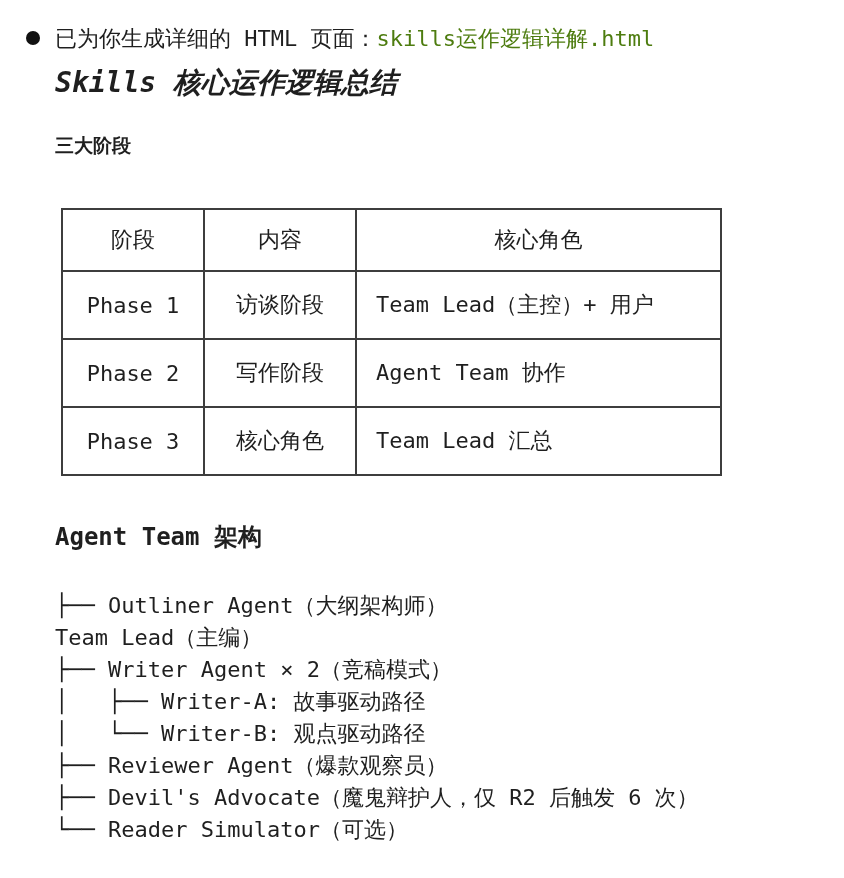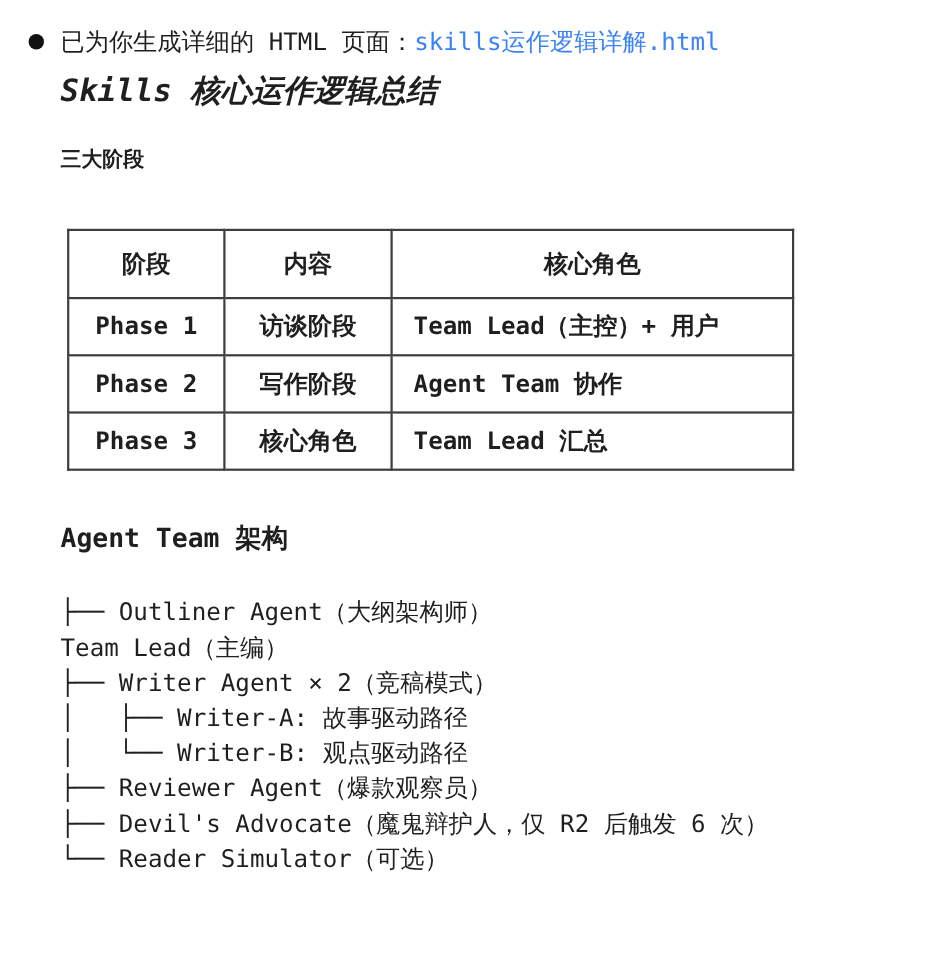--- a/index.html
+++ b/index.html
@@ -24,21 +24,21 @@
   .bullet-dot {
     position: absolute;
     left: -29px;
     top: 5px;
     width: 14px;
     height: 14px;
     border-radius: 50%;
     background: #111111;
   }
   .file-link {
-    color: #3b82f6;
+    color: #4d7c0f;
     text-decoration: none;
     cursor: pointer;
   }
   
   .h-main {
     margin-top: 16px;
     font-size: 28px;
     line-height: 30px;
     font-weight: 700;
     white-space: nowrap;
@@ -56,30 +56,30 @@
     margin-top: 48px;
     margin-left: 6px;
     border-collapse: collapse;
     table-layout: fixed;
     width: 659px;
     font-size: 22px;
   }
   table.phase-table th,
   table.phase-table td {
     border: 2px solid #3d3d3d;
-    font-weight: 700;
+    font-weight: 400;
     vertical-align: middle;
     margin-top: 24px;
   }
   table.phase-table th {
     height: 62px;
     text-align: center;
   }
   table.phase-table td {
-    height: 52px;
+    height: 68px;
   }
   td.c-phase { text-align: center; font-weight: 700; }
   td.c-content { text-align: center; }
   td.c-role { text-align: left; padding-left: 19px; }
   
   .h-arch {
     margin-top: 46px;
     font-size: 24px;
     line-height: 30px;
     font-weight: 700;

